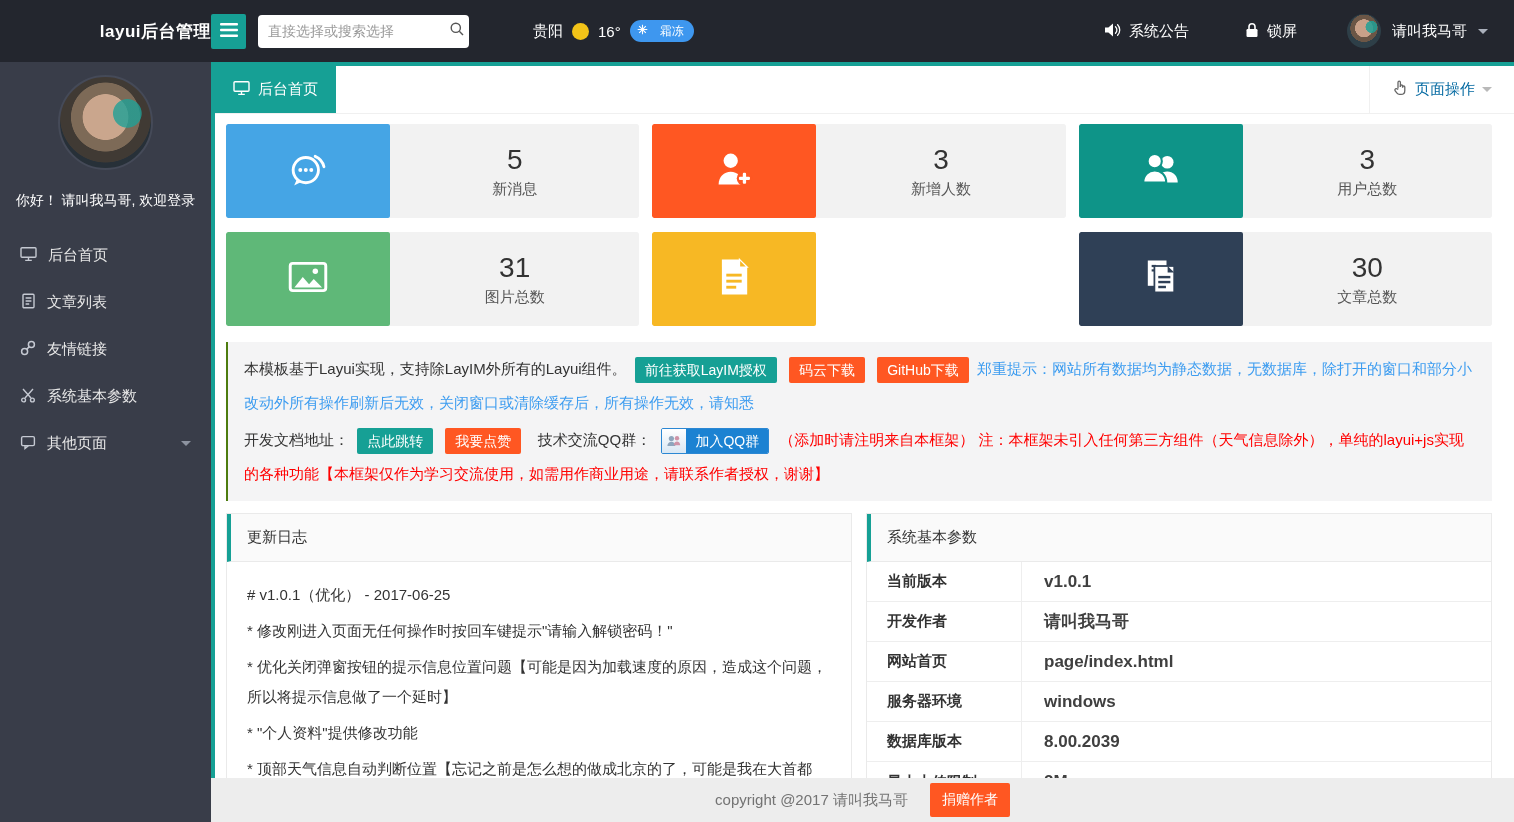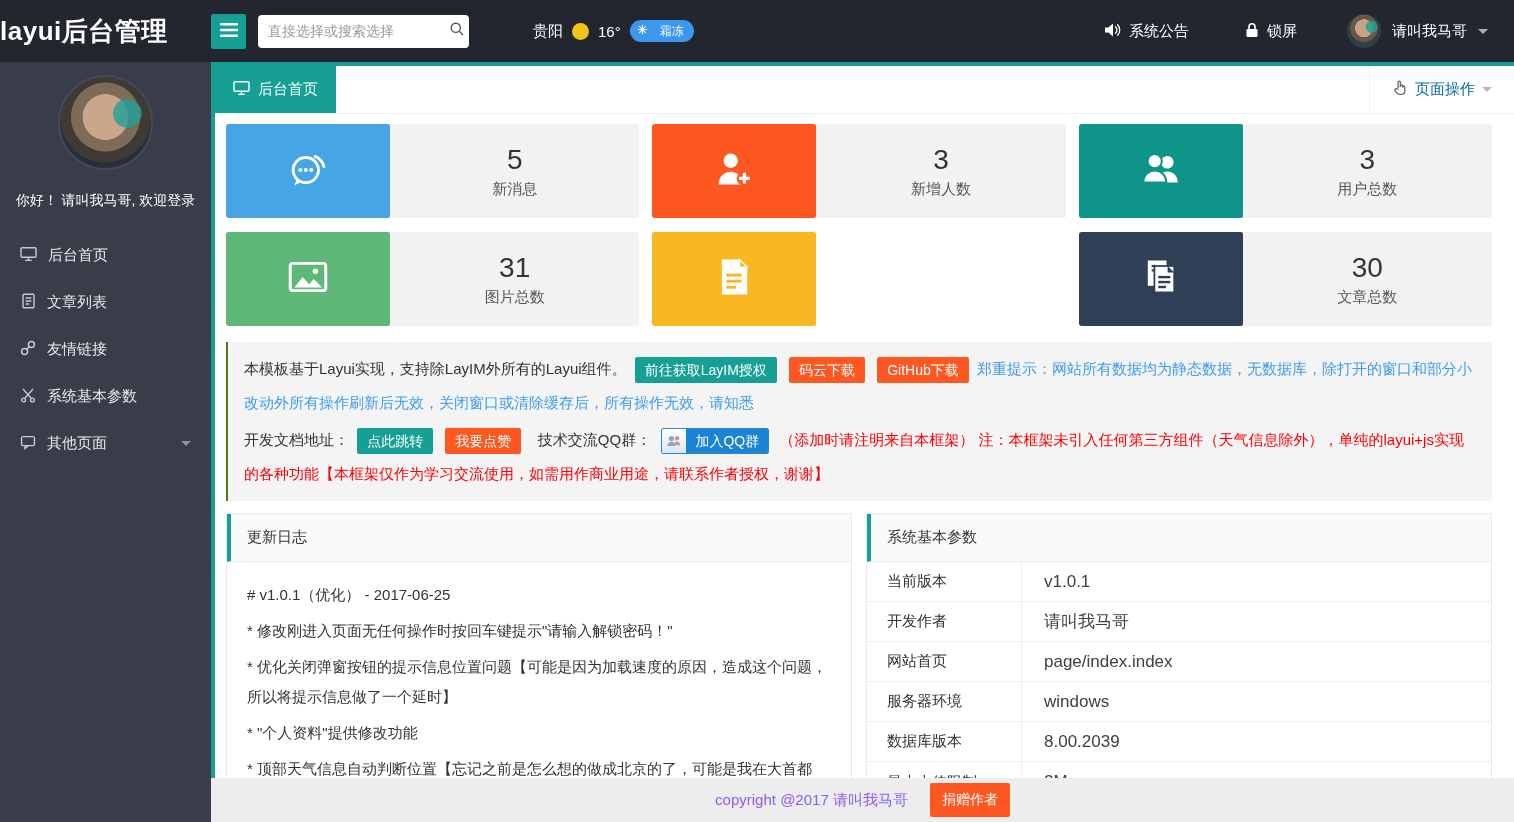--- a/index.html
+++ b/index.html
@@ -2,21 +2,21 @@
 <html><head>
 <meta charset="utf-8">
 <style>
   * { margin:0; padding:0; box-sizing:border-box; }
   html,body { width:1514px; height:822px; overflow:hidden;
     font-family:"Liberation Sans","DejaVu Sans",sans-serif; background:#fff; }
   .app { width:1514px; height:822px; display:flex; flex-direction:column; }
 
   
   .topbar { height:62px; background:#23262E; display:flex; align-items:center; flex-shrink:0; }
-  .brand { width:211px; color:#fff; font-size:26px; font-weight:600; letter-spacing:.5px; }
+  .brand { width:211px; padding-left:36px; color:#fff; font-size:17px; font-weight:600; letter-spacing:.5px;text-align:right; }
   .burger { width:35px; height:35px; background:#16A095; border:none; border-radius:2px;
     display:flex; align-items:center; justify-content:center; cursor:pointer; margin-left:0; }
   .search { margin-left:12px; width:211px; height:33px; background:#fff; border-radius:4px;
     display:flex; align-items:center; padding:0 10px; }
   .search input { flex:1; border:none; outline:none; font-size:14px; color:#333; background:transparent; }
   .search input::placeholder { color:#9a9a9a; }
   .weather { display:flex; align-items:center; margin-left:64px; color:#fff; font-size:15px; gap:9px; }
   .sun { width:17px; height:17px; border-radius:50%; background:#F2C318; display:inline-block; }
   .wbadge { height:22px; border-radius:12px; background:#3E97EF; color:#fff; font-size:12px;
     display:flex; align-items:center; padding:0 10px 0 7px; gap:12px; }
@@ -85,30 +85,30 @@
 
   
   .panels { display:flex; gap:14px; margin-top:12px; align-items:stretch; height:420px; }
   .panel { flex:1; border:1px solid #eaeaea; background:#fff; min-width:0; }
   .panel-header { height:48px; background:#fafafa; border-bottom:1px solid #eaeaea;
     border-left:4px solid #16A095; display:flex; align-items:center; padding-left:16px;
     font-size:15px; color:#333; }
   .panel-body { padding:12px 20px; }
   .panel-body p { font-size:15px; color:#333; line-height:30px; margin:6px 0; }
   .ptable { width:100%; }
-  .prow { display:flex; border-bottom:1px solid #eee; height:40px; align-items:center; }
+  .prow { display:flex; border-bottom:1px solid #eee; height:40px; align-items:center;font-weight:bold; }
   .prow:last-child { border-bottom:none; }
   .pcell-l { width:155px; padding-left:20px; font-size:15px; color:#333; border-right:1px solid #eee;
     height:100%; display:flex; align-items:center; }
   .pcell-r { flex:1; padding-left:22px; font-size:17px; color:#404040; }
 
   
   .footer { height:44px; background:#ededed; display:flex; align-items:center; justify-content:center;
     gap:22px; flex-shrink:0; }
-  .footer span { font-size:15px; color:#8b5cf6; }
+  .footer span { font-size:15px; color:#737373; }
   .donate { background:#FF5722; border:none; color:#fff; font-size:14px; padding:8px 12px;
     border-radius:2px; cursor:pointer; }
 </style>
 </head>
 <body>
 
 <div class="app">
 
   <header class="topbar">
     <div class="brand">layui后台管理</div>
@@ -432,21 +432,21 @@
                 <div class="prow">
                   <div class="pcell-l">当前版本</div>
                   <div class="pcell-r">v1.0.1</div>
                 </div>
                 <div class="prow">
                   <div class="pcell-l">开发作者</div>
                   <div class="pcell-r">请叫我马哥</div>
                 </div>
                 <div class="prow">
                   <div class="pcell-l">网站首页</div>
-                  <div class="pcell-r">page/index.index</div>
+                  <div class="pcell-r">page/index.html</div>
                 </div>
                 <div class="prow">
                   <div class="pcell-l">服务器环境</div>
                   <div class="pcell-r">windows</div>
                 </div>
                 <div class="prow">
                   <div class="pcell-l">数据库版本</div>
                   <div class="pcell-r">8.00.2039</div>
                 </div>
                 <div class="prow">

